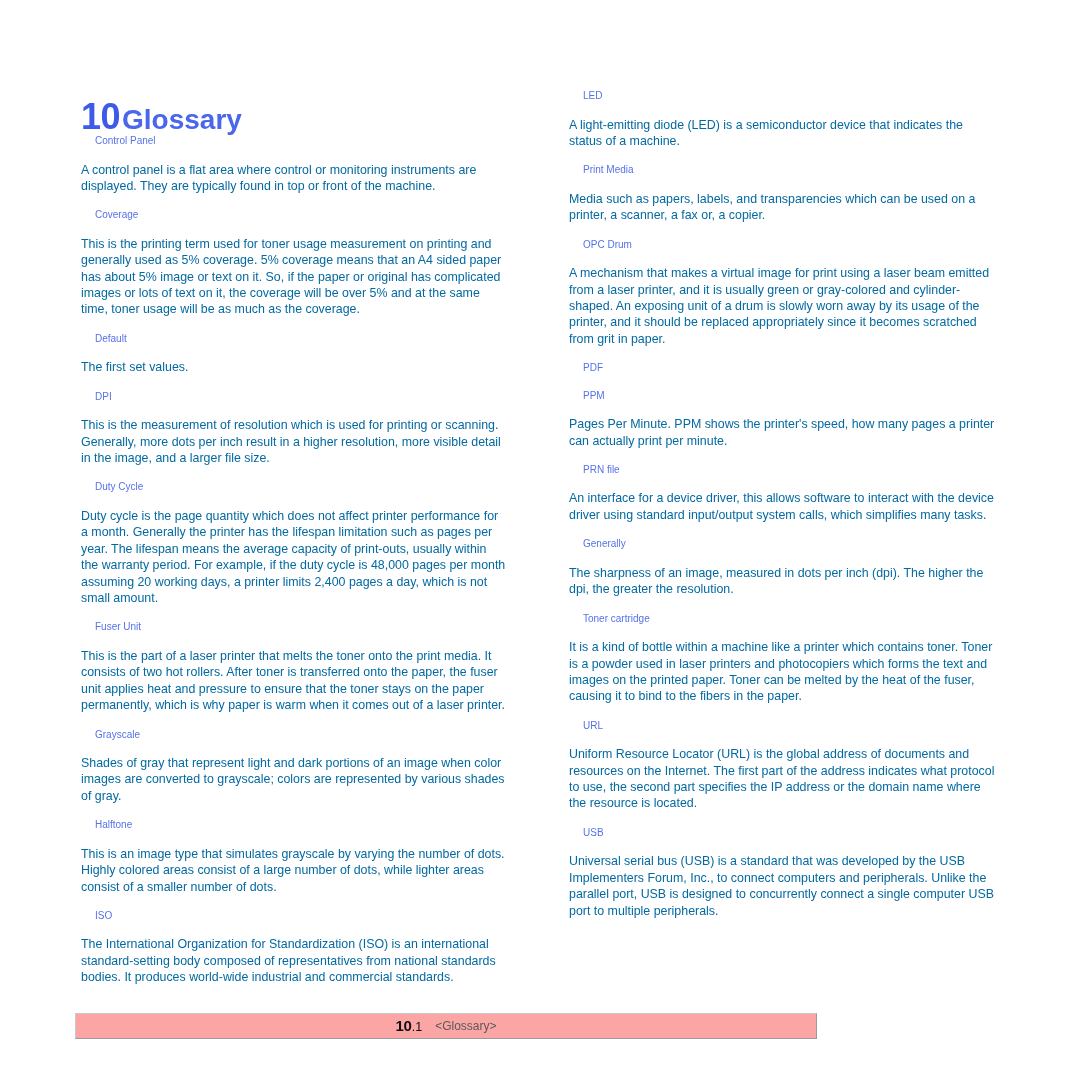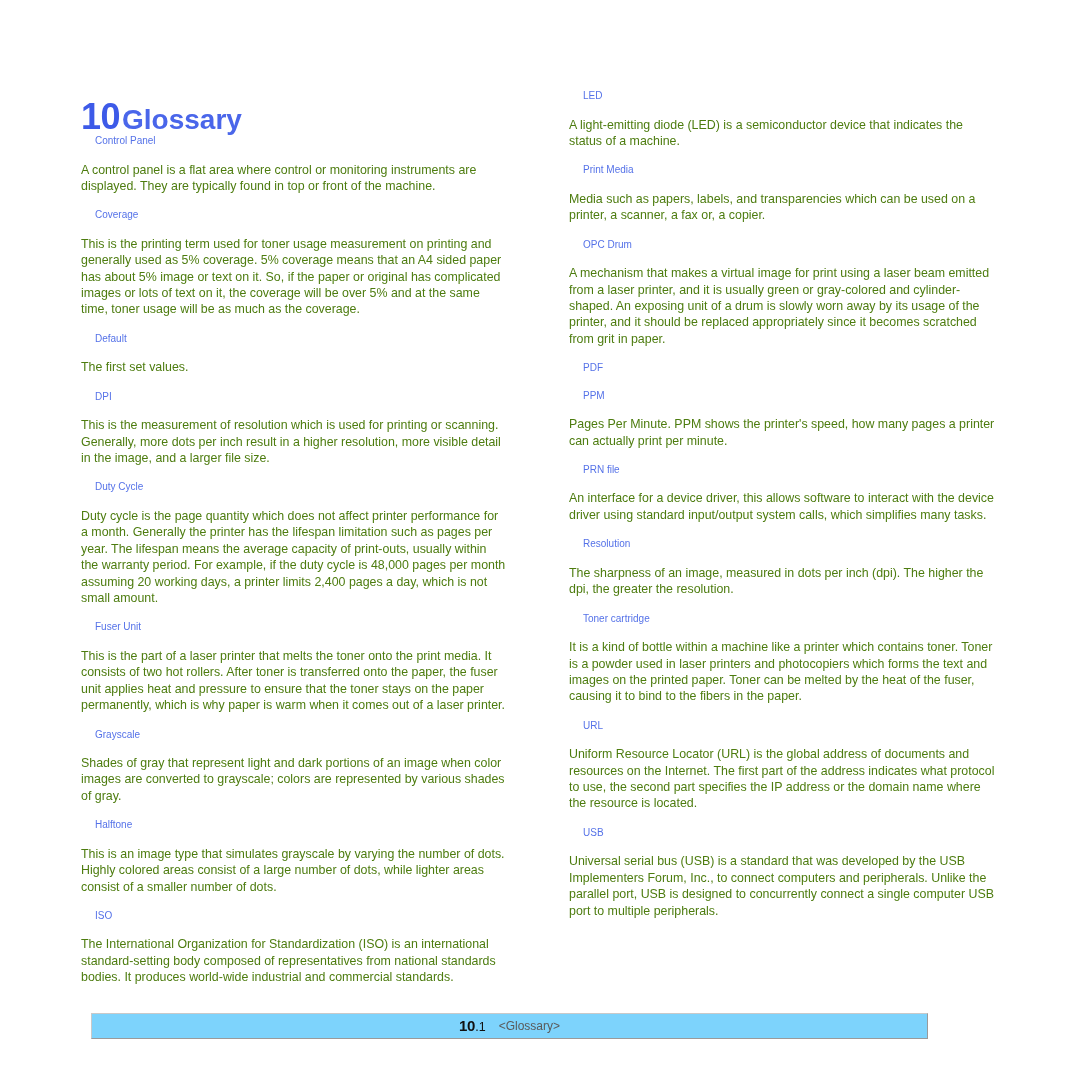--- a/index.html
+++ b/index.html
@@ -61,42 +61,42 @@
     font-size: 10px;
     font-weight: normal;
     color: #5572e8;
     line-height: 1.25;
     margin: 14px;
     padding: 0;
   }
   .entry-def {
     font-size: 12.4px;
     font-weight: normal;
-    color: #4d7c0f;
+    color: #0369a1;
     line-height: 16.4px;
     margin: 9px 0 0 0;
     padding: 0;
     text-align: left;
   }
   .entry + .entry { margin-top: 15px; }
 
   
   .column-left .entry:first-child { margin-top: 59px; }
 
   
   .footer-box {
     position: absolute;
-    left: 91px;
+    left: 75px;
     top: 1013px;
-    width: 837px;
+    width: 742px;
     height: 26px;
     border: 1px solid #9a9a9a;
     border-top-color: #c9c9c9;
     border-left-color: #c9c9c9;
-    background: #7dd3fc;
+    background: #fca5a5;
     box-sizing: border-box;
   }
   .footer-inner {
     position: absolute;
     left: 0; top: 0;
     width: 100%; height: 100%;
     display: flex;
     align-items: center;
     justify-content: center;
   }
@@ -185,21 +185,21 @@
       </div>
       <div class="entry">
         <div class="entry-term">PPM</div>
         <div class="entry-def">Pages Per Minute. PPM shows the printer's speed, how many pages a printer can actually print per minute.</div>
       </div>
       <div class="entry">
         <div class="entry-term">PRN file</div>
         <div class="entry-def">An interface for a device driver, this allows software to interact with the device driver using standard input/output system calls, which simplifies many tasks.</div>
       </div>
       <div class="entry">
-        <div class="entry-term">Resolution</div>
+        <div class="entry-term">Generally</div>
         <div class="entry-def">The sharpness of an image, measured in dots per inch (dpi). The higher the dpi, the greater the resolution.</div>
       </div>
       <div class="entry">
         <div class="entry-term">Toner cartridge</div>
         <div class="entry-def">It is a kind of bottle within a machine like a printer which contains toner. Toner is a powder used in laser printers and photocopiers which forms the text and images on the printed paper. Toner can be melted by the heat of the fuser, causing it to bind to the fibers in the paper.</div>
       </div>
       <div class="entry">
         <div class="entry-term">URL</div>
         <div class="entry-def">Uniform Resource Locator (URL) is the global address of documents and resources on the Internet. The first part of the address indicates what protocol to use, the second part specifies the IP address or the domain name where the resource is located.</div>
       </div>

